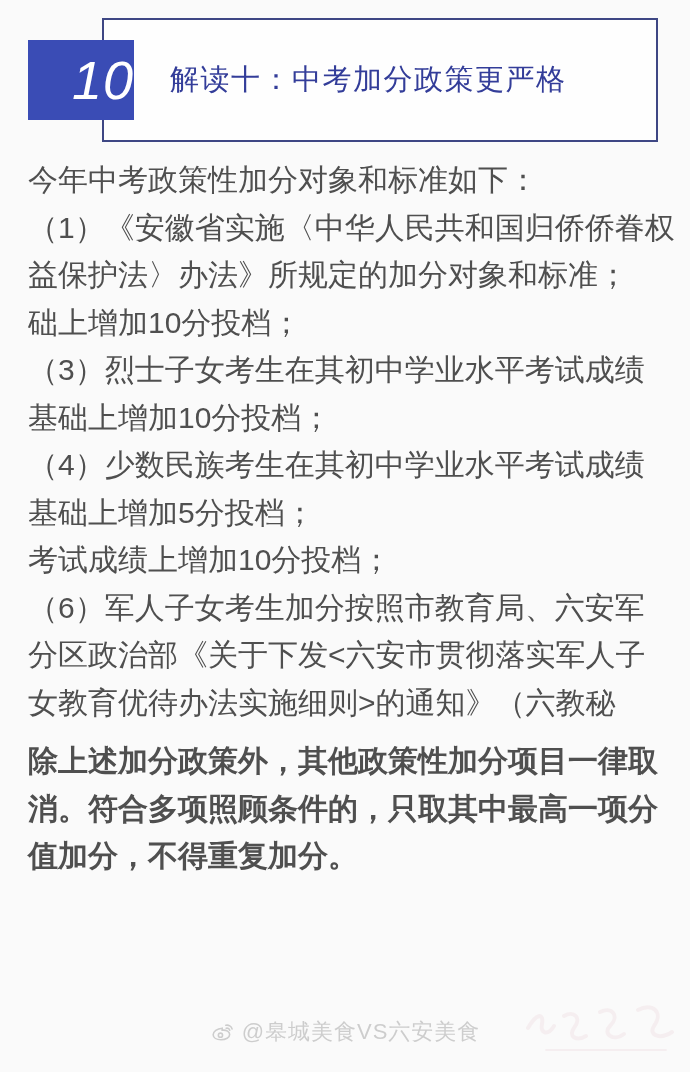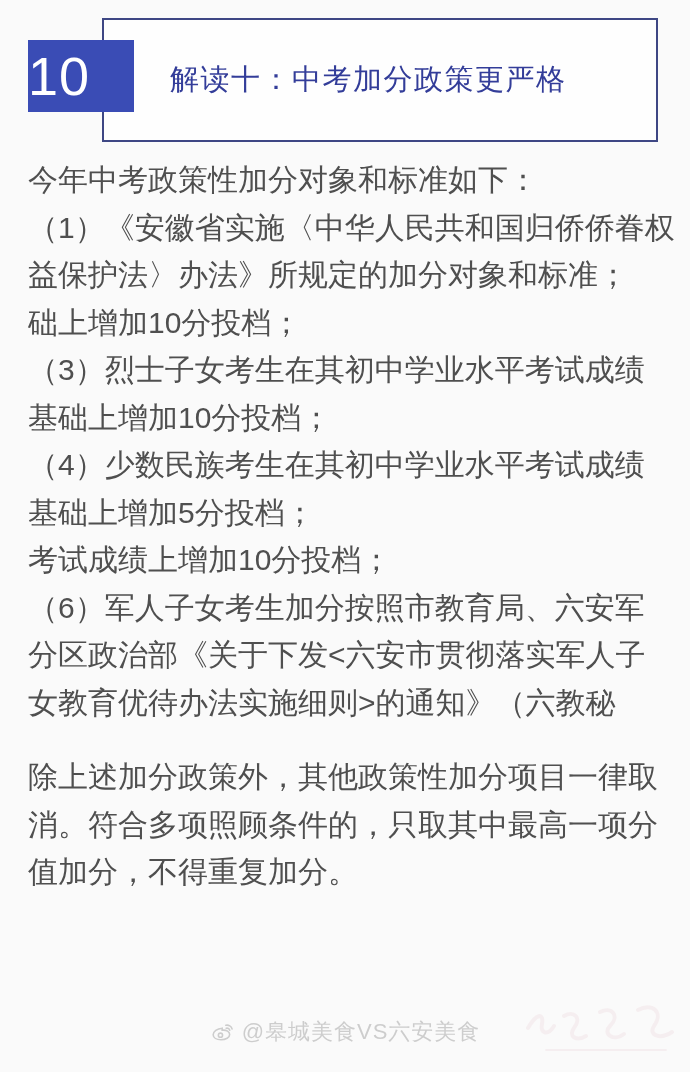--- a/index.html
+++ b/index.html
@@ -40,23 +40,23 @@
     margin-left:66px;
     font-size:29px;
     letter-spacing:1.5px;
     font-weight:500;
     color:var(--title-blue);
     white-space:nowrap;
   }
   .number-badge{
     position:absolute;
     left:28px;top:40px;
-    width:106px;height:72px;
+    width:106px;height:80px;
     background:var(--accent-blue);
-    display:flex;align-items:center;justify-content:flex-start;
+    display:flex;align-items:center;justify-content:flex-end;font-style:italic;
   }
   .number-badge span{
     color:var(--number-text);
     font-size:54px;
     line-height:1;
     letter-spacing:1px;
     font-weight:400;
   }
   
   .content{
@@ -66,21 +66,21 @@
     padding:0 28px;
     box-sizing:border-box;
     color:var(--text-gray);
     font-size:30px;
     line-height:47.5px;
   }
   .content p{
     margin:0;
     white-space:nowrap;
   }
-  .closing{margin-top:27px;}
+  .closing{margin-top:11px;font-weight:bold;}
   
   .footer{
     position:absolute;
     left:50%;top:1017px;
     transform:translateX(-50%);
     display:flex;align-items:center;gap:6px;
     color:var(--watermark-gray);
     opacity:.85;
   }
   .footer .wm-text{

